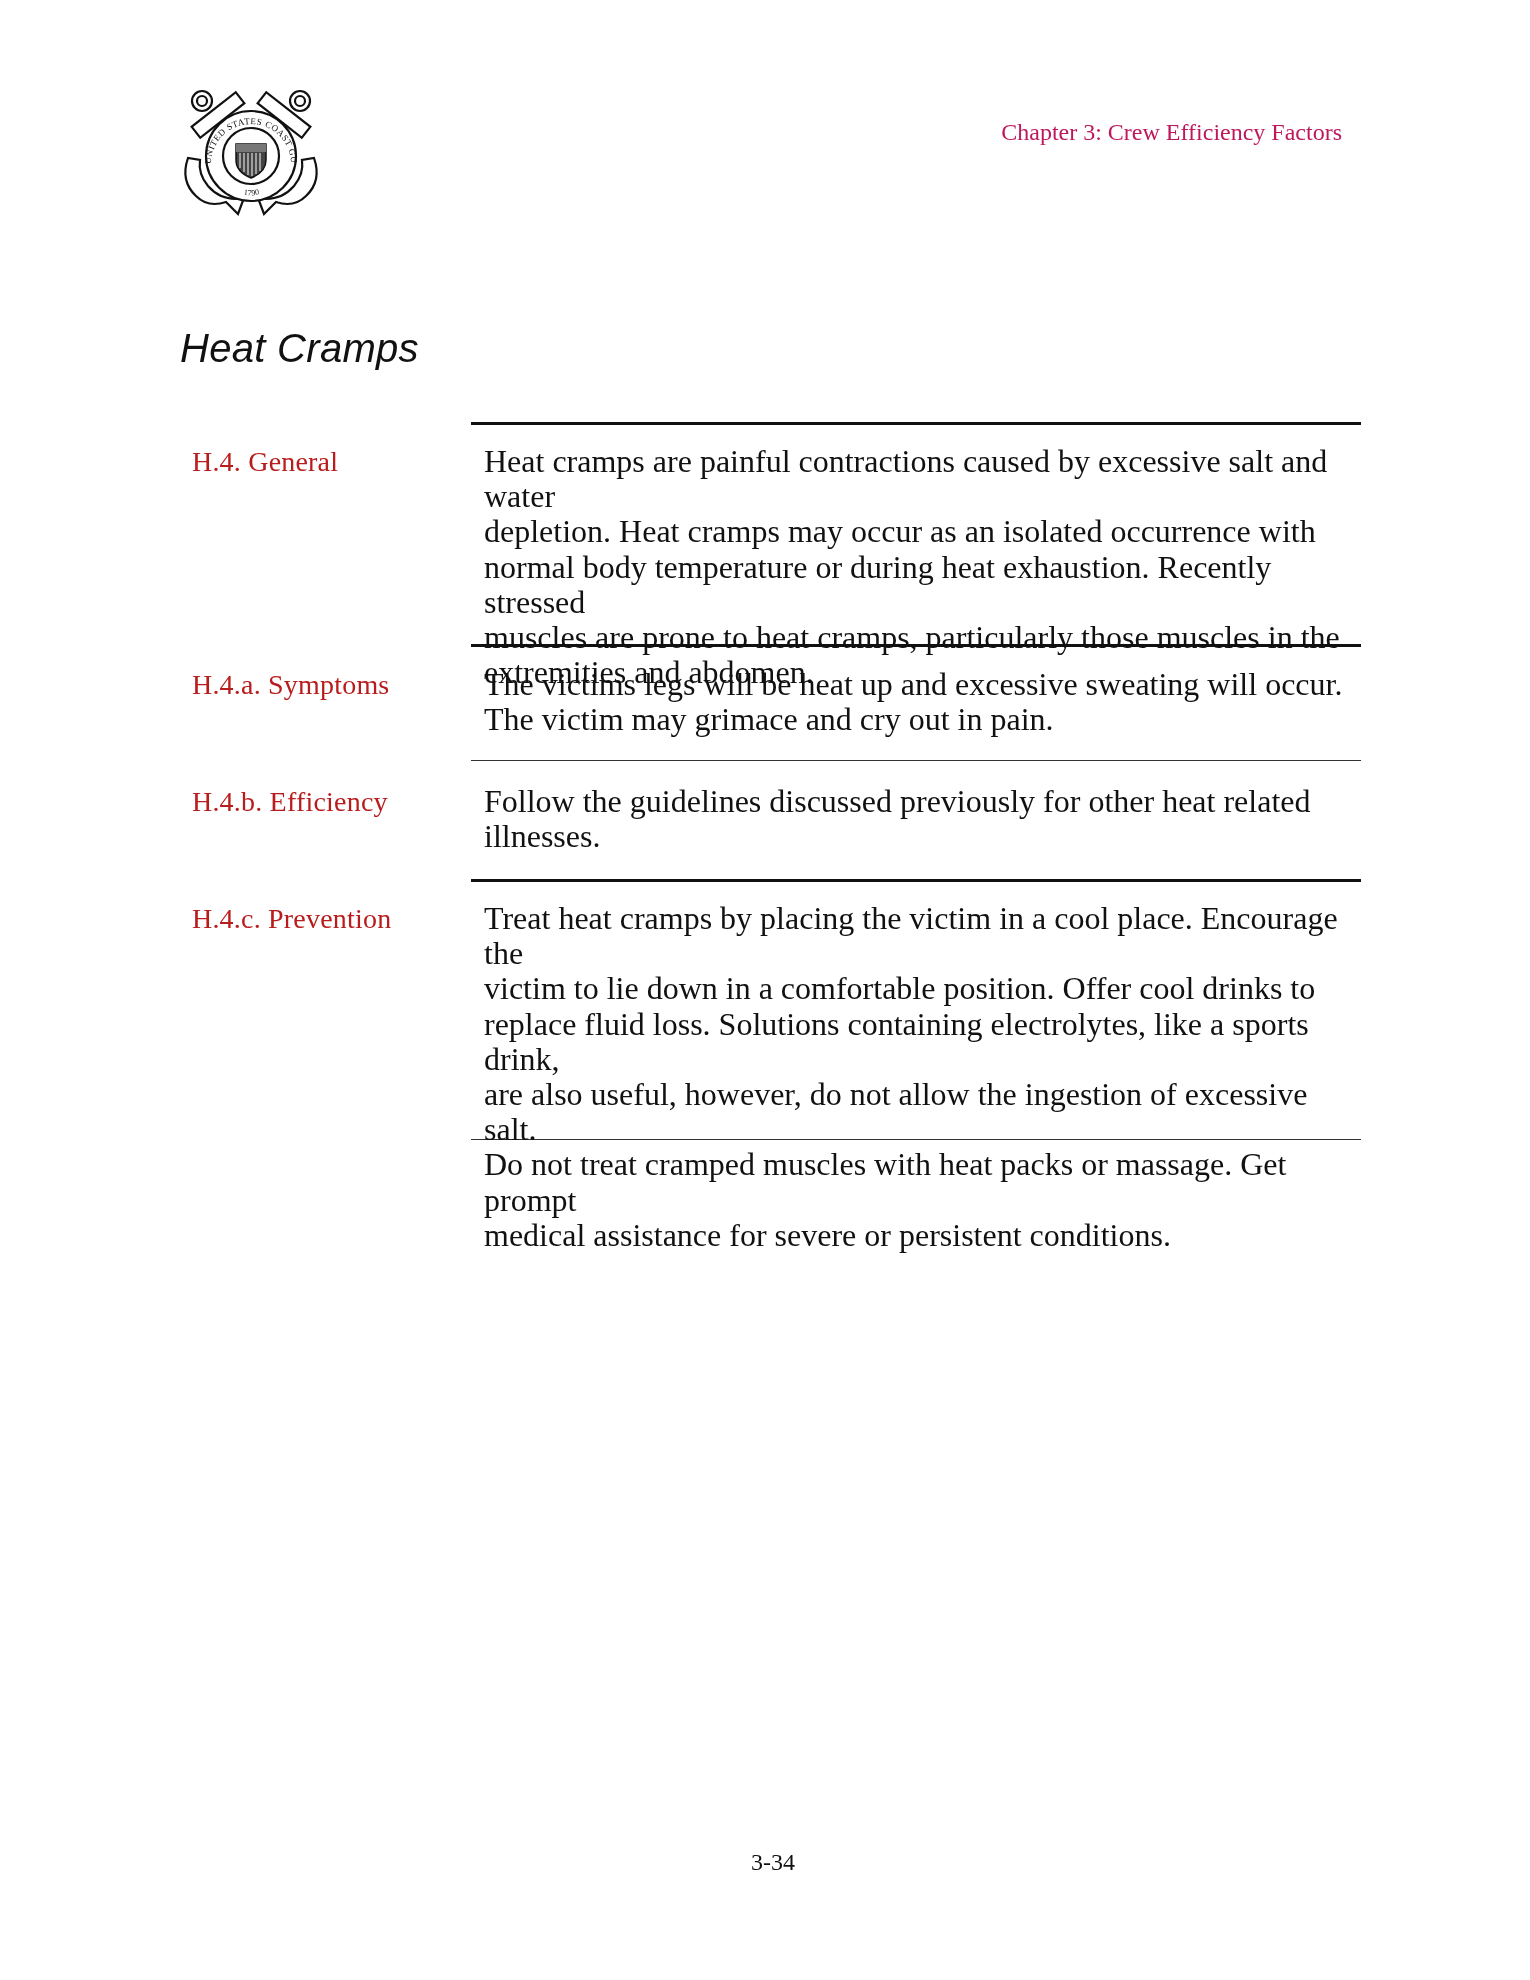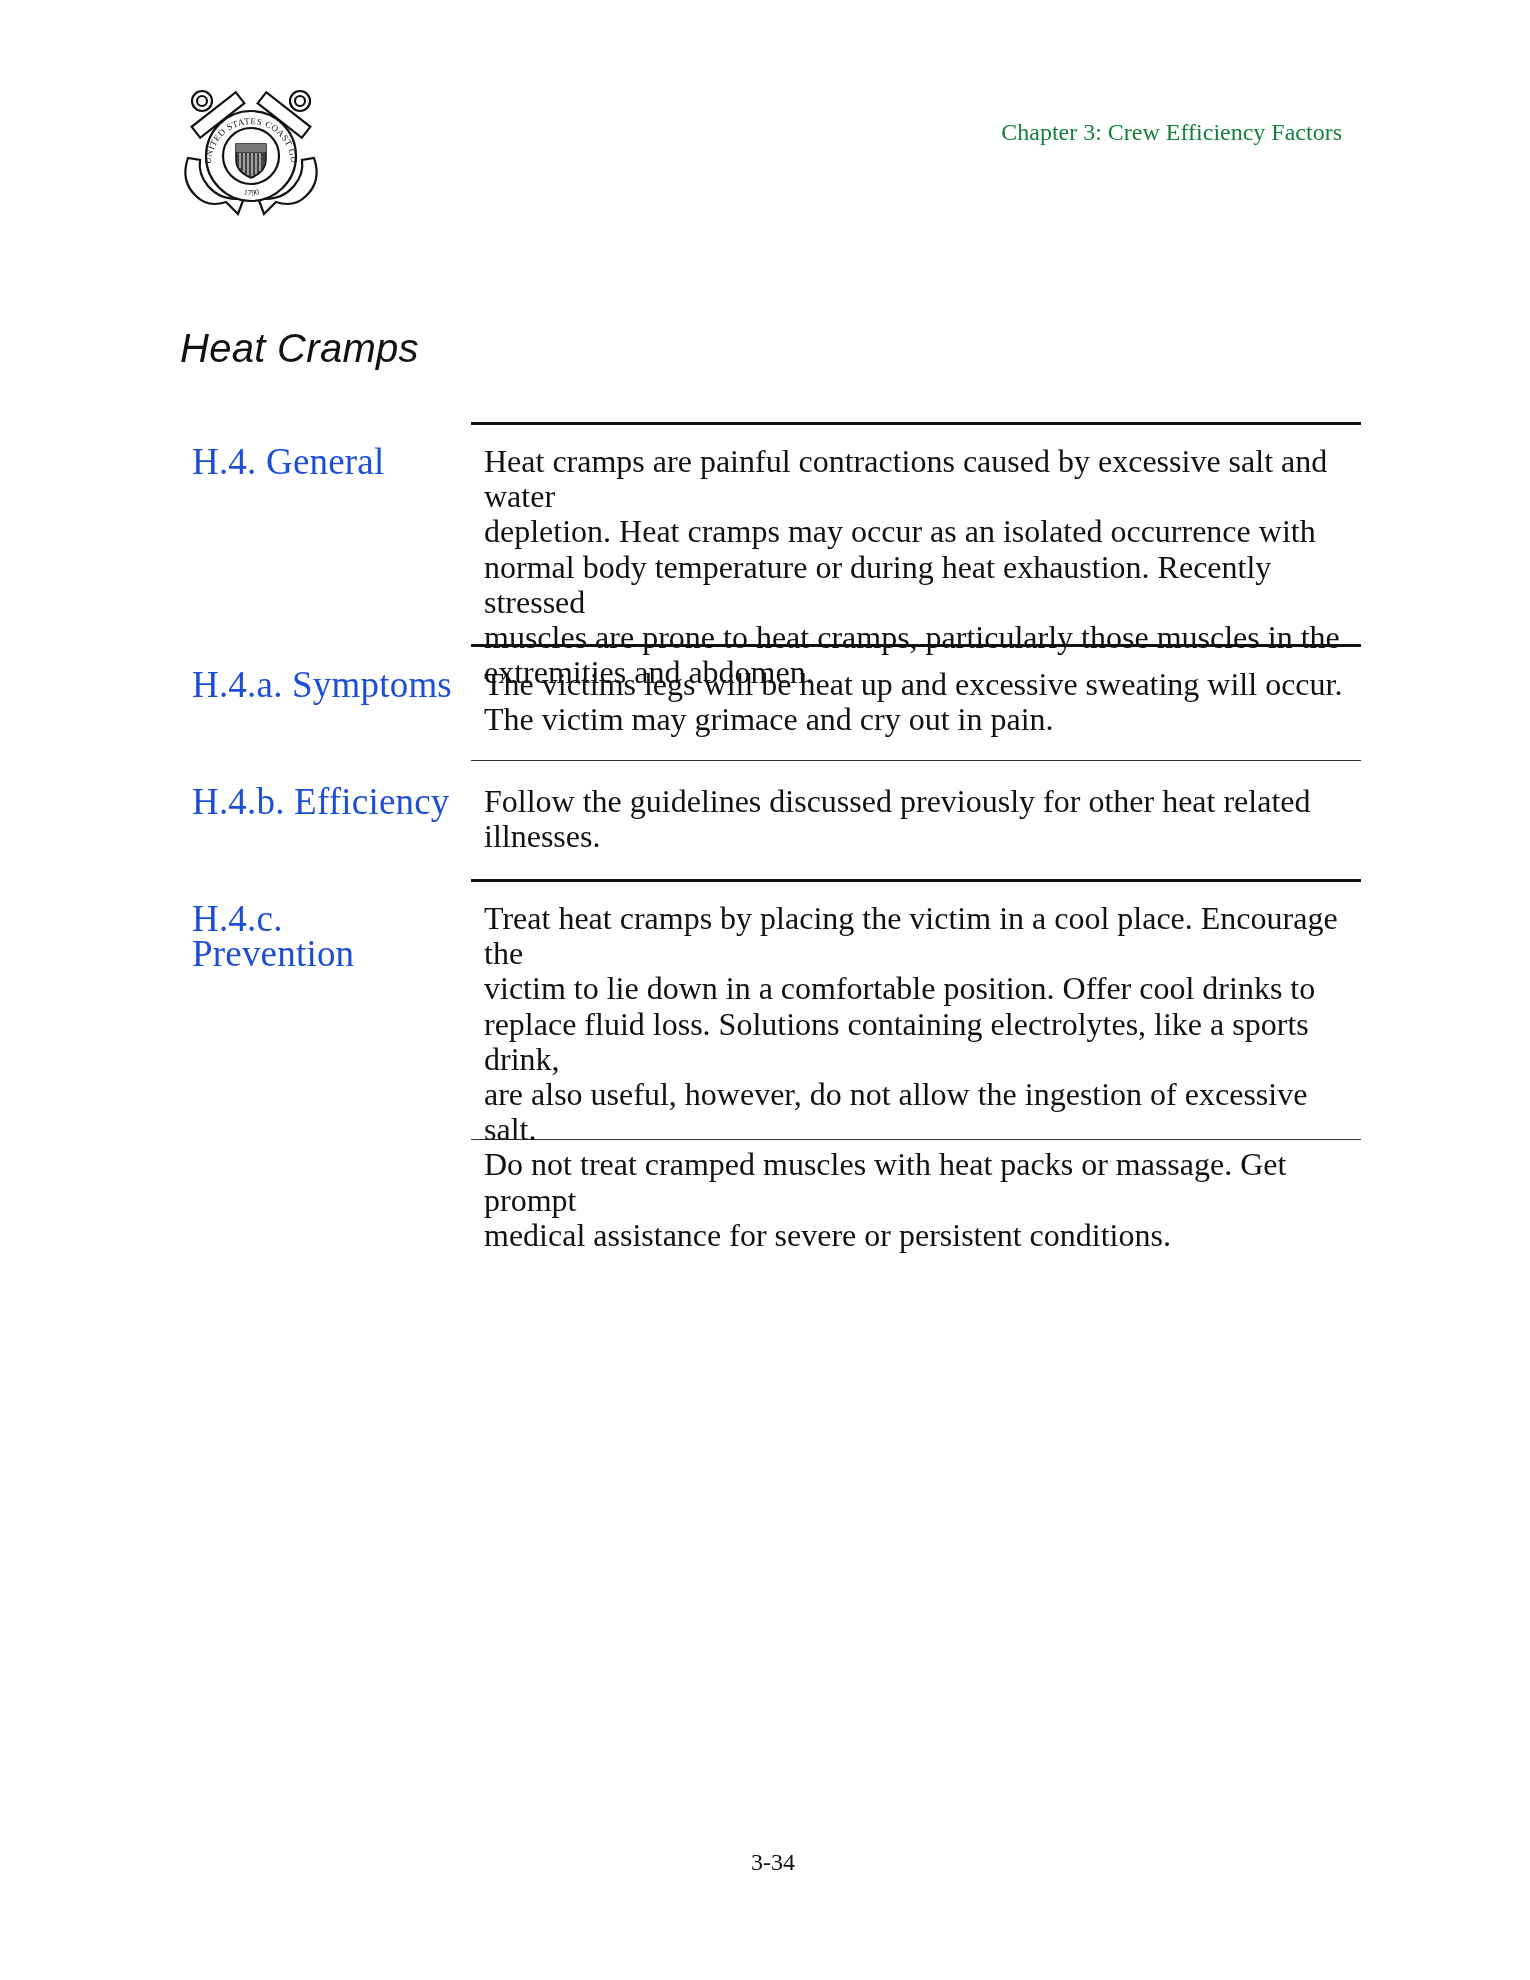--- a/index.html
+++ b/index.html
@@ -6,38 +6,38 @@
     body {
       width: 1530px; height: 1980px; position: relative; overflow: hidden;
       color: #111111;
       font-family: "Liberation Serif", serif;
     }
     .logo {
       position: absolute; left: 178px; top: 86px; width: 146px; height: 138px;
     }
     .running-head {
       position: absolute; left: 960px; top: 119px; width: 382px;
-      text-align: right; font-size: 24px; color: #15803d;
+      text-align: right; font-size: 24px; color: #be185d;
       font-family: "Liberation Serif", serif;
     }
     .section-title {
       position: absolute; left: 180px; top: 326px;
       font-family: "Liberation Sans", sans-serif;
       font-size: 40px; font-weight: normal; color: #111;
       letter-spacing: 0.3px;
     }
     .rule {
       position: absolute; left: 471px; width: 890px; background: #111;
     }
     .rule.thick { height: 2.5px; }
     .rule.thin { height: 1.3px; background: #333; }
     .row { position: absolute; left: 0; width: 1530px; }
     .row-label {
       position: absolute; left: 192px; width: 260px;
-      font-size: 37px; line-height: 35px; color: #1d4ed8;
+      font-size: 28px; line-height: 35px; color: #b91c1c;
       font-family: "Liberation Serif", serif;
       letter-spacing: 0.2px;
     }
     .row-body {
       position: absolute; left: 484px; width: 880px;
       font-size: 32px; line-height: 35.2px; color: #111;
       font-family: "Liberation Serif", serif;
       white-space: pre-line;
     }
     .page-number {

